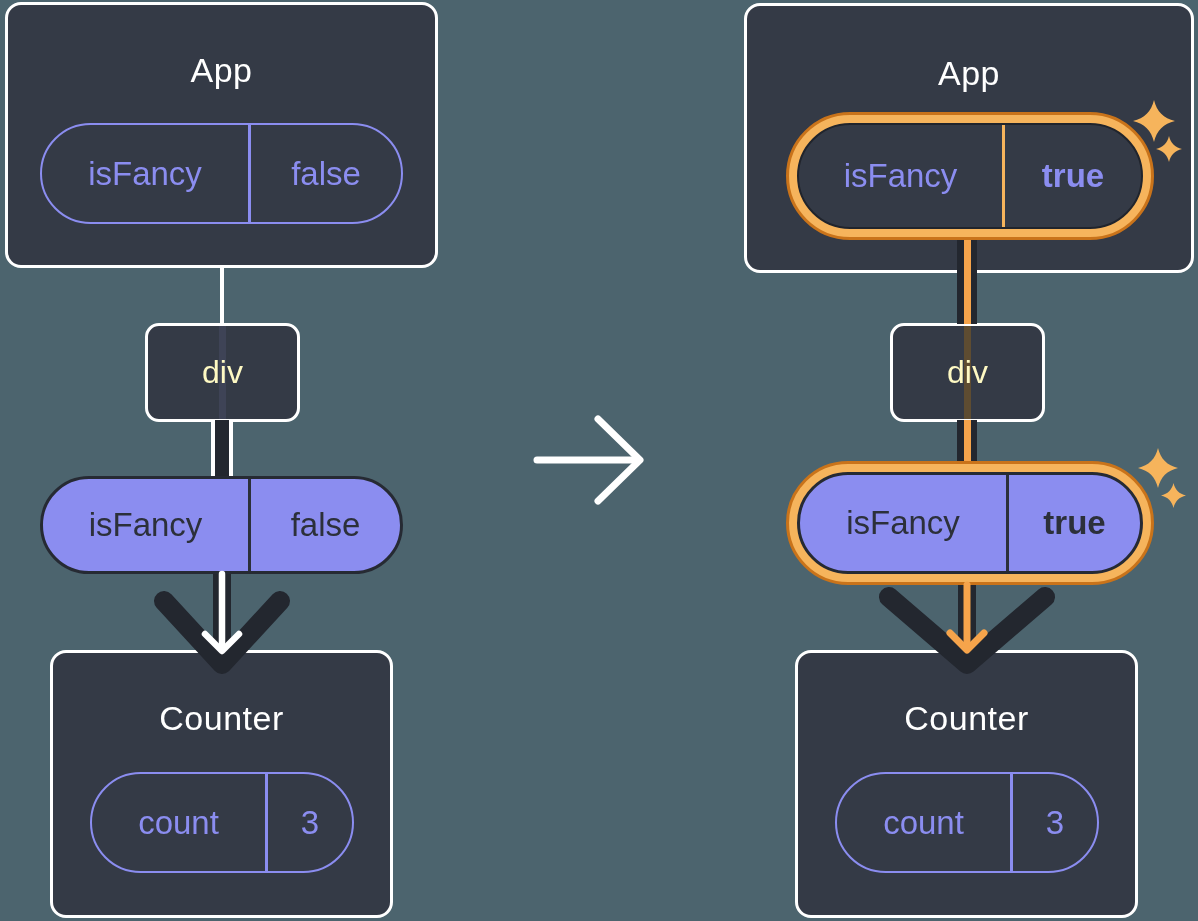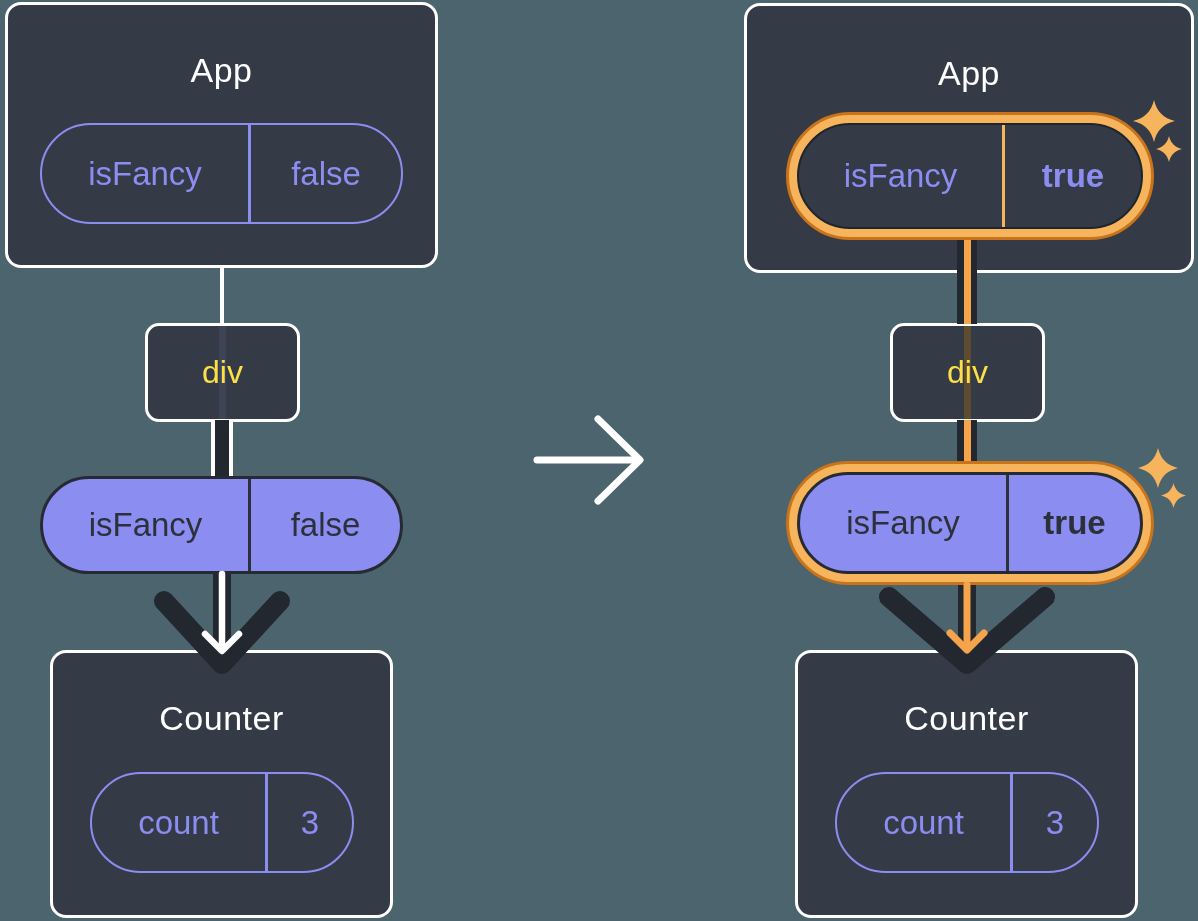--- a/index.html
+++ b/index.html
@@ -15,21 +15,21 @@
   }
   .card-title{
     position:absolute;left:0;right:0;top:46px;text-align:center;
     font-size:34px;font-weight:500;color:#ffffff;letter-spacing:.5px;
   }
   
   .node{
     position:absolute;background:#343a46;border:3px solid #ffffff;
     border-radius:14px;box-sizing:border-box;z-index:1;
     display:flex;align-items:center;justify-content:center;
-    font-size:32px;font-weight:500;color:#fde047;
+    font-size:32px;font-weight:500;color:#fef9c3;
   }
   .node .stripe{
     position:absolute;top:0;bottom:0;width:7px;left:calc(50% - 3.5px);z-index:-0;
   }
   .stripe-dim-purple{background:#3e4356;}
   .stripe-dim-orange{background:#5e4c31;}
   .node .nlabel{position:relative;z-index:1;}
   
   .pill{
     position:absolute;box-sizing:border-box;z-index:3;border-radius:60px;

